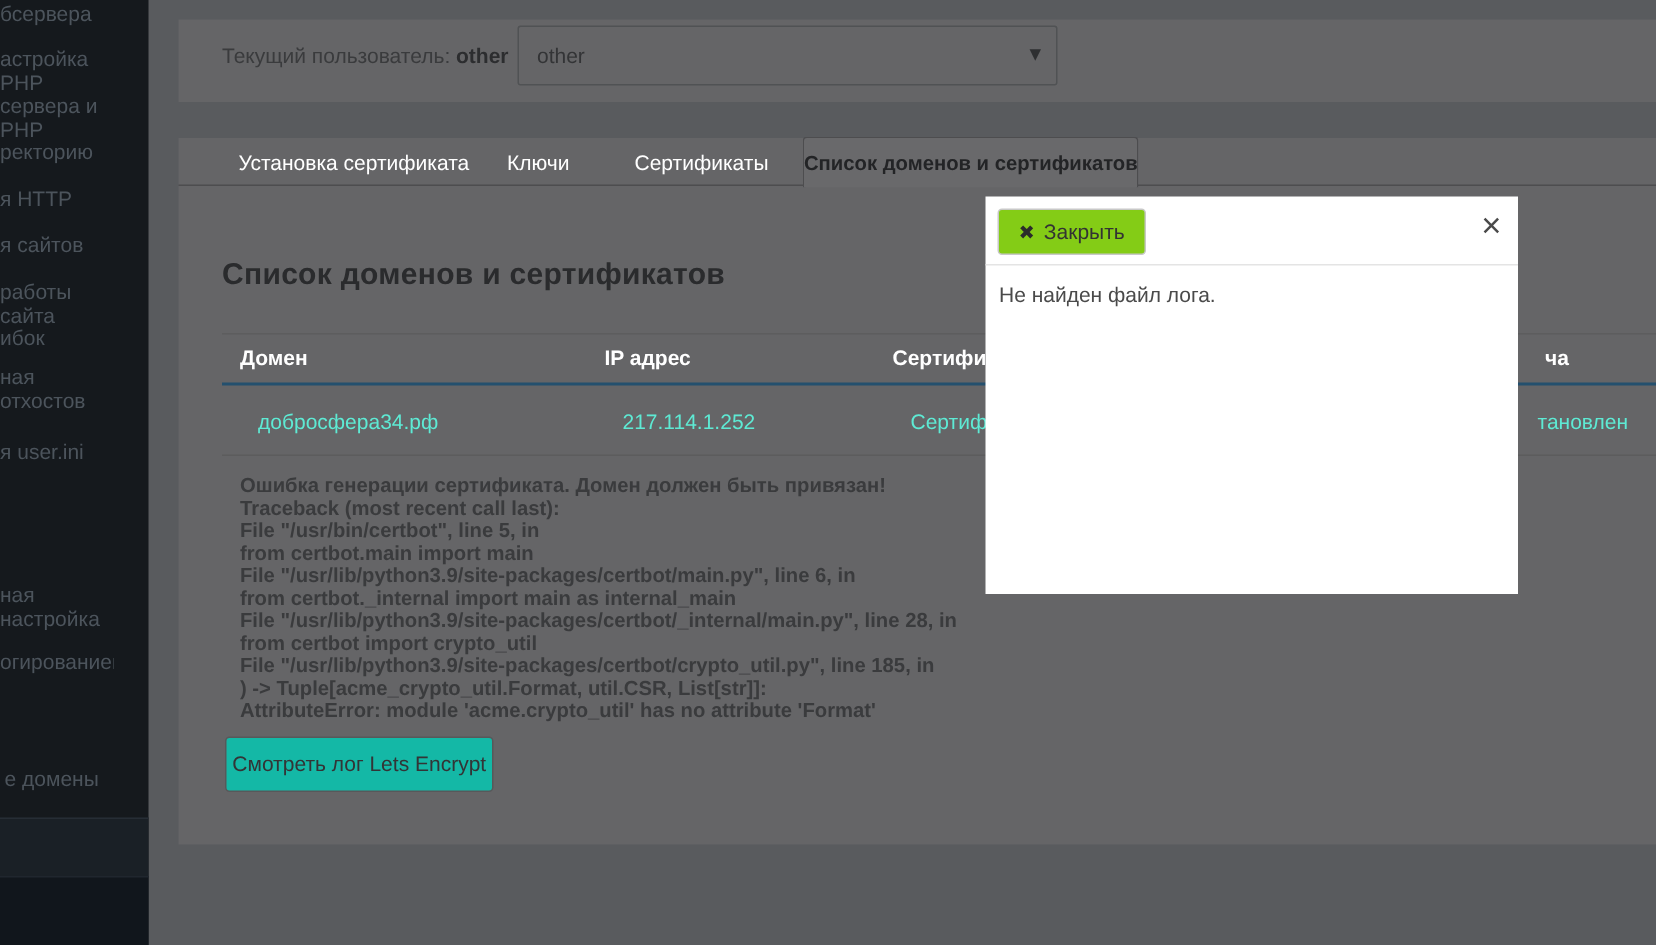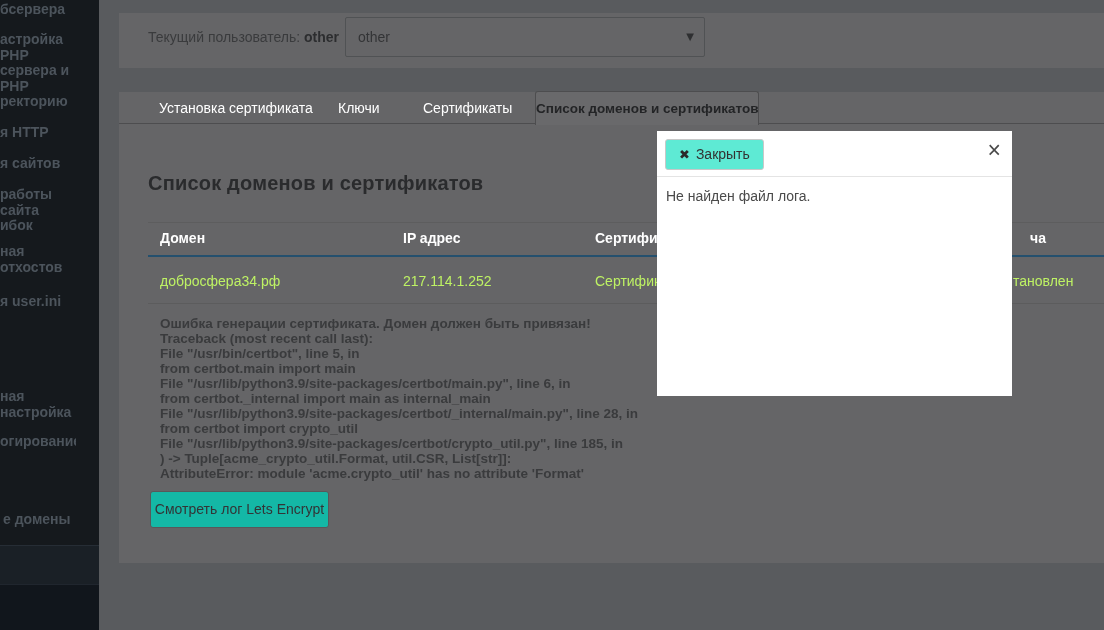--- a/index.html
+++ b/index.html
@@ -12,21 +12,21 @@
   }
 
   
   .sidebar {
     position:absolute; left:0; top:0; width:99px; height:630px;
     background:var(--sidebar-bg,#15191d);
   }
   .sb-item {
     position:absolute; left:0; width:76px;
     font-size:14px; line-height:16px; color:#4c545c;
-    white-space:pre-line; overflow:hidden; cursor:pointer;font-weight:bold;
+    white-space:pre-line; overflow:hidden; cursor:pointer;
   }
   .sb-band1 { position:absolute; left:0; top:545px; width:99px; height:39px;
     background:#1a2026; border-top:1px solid #262d35; }
   .sb-band2 { position:absolute; left:0; top:584px; width:99px; height:46px;
     background:#11161c; border-top:1px solid #20262e; }
 
   
   .card { position:absolute; background:var(--card-bg,#656567); }
   .card1 { left:119px; top:13px; width:985px; height:55px; }
   .card2 { left:119px; top:92px; width:985px; height:471px; }
@@ -56,41 +56,41 @@
     text-align:center; line-height:33px; cursor:pointer; white-space:nowrap;
   }
 
   
   .page-title { position:absolute; left:29px; top:80px; font-size:20px; font-weight:bold; color:#2a2b2d; letter-spacing:.2px; }
 
   .t-topline  { position:absolute; left:29px; top:130px; width:956px; border-top:1px solid #5d5d5e; }
   .t-blueline { position:absolute; left:29px; top:163px; width:956px; height:2px; background:var(--accent-line,#24506e); }
   .t-rowline  { position:absolute; left:29px; top:211px; width:956px; border-top:1px solid #5c5c5d; }
   .th { position:absolute; top:138px; font-size:14px; line-height:16px; font-weight:bold; color:#ffffff; white-space:nowrap; }
-  .td { position:absolute; top:181px; font-size:14px; line-height:16px; color:#bef264; white-space:nowrap; }
+  .td { position:absolute; top:181px; font-size:14px; line-height:16px; color:#5eead4; white-space:nowrap;margin-left:12px; }
 
   .err { position:absolute; left:41px; top:224px; font-size:13.5px; line-height:15px; color:#3a3b3d;font-weight:bold; }
   .err div { white-space:nowrap; }
 
   .log-btn {
     position:absolute; left:31px; top:399px; width:179px; height:37px;
     border:1px solid #58585a; border-radius:3px; background:#14b8a6;
     font-size:14px; color:#333436; text-align:center; line-height:35px; cursor:pointer;
     font-family:"Liberation Sans","DejaVu Sans",sans-serif;
   }
 
   
   .modal {
     position:absolute; left:657px; top:131px; width:355px; height:265px;
     background:var(--modal-bg,#ffffff); z-index:20;
   }
   .modal-header { position:absolute; left:0; top:0; width:355px; height:46px; border-bottom:1px solid #e4e4e4; }
   .modal-close-btn {
     position:absolute; left:8px; top:8px; height:31px; padding:0 13px;
-    border:1px solid #c8c8c8; border-radius:3px; background:#5eead4;
+    border:1px solid #c8c8c8; border-radius:3px; background:#84cc16;
     font-size:14px; color:#333; line-height:29px; cursor:pointer; white-space:nowrap;
     font-family:"Liberation Sans","DejaVu Sans",sans-serif;
     text-align:right;
   }
   .modal-close-btn .x { font-family:"DejaVu Sans",sans-serif; font-size:13px; margin-right:6px; color:#2b2b2b; }
   .modal-x {
     position:absolute; right:11px; top:8px; font-size:23px; line-height:23px;
     color:#4a4a4a; cursor:pointer; font-weight:normal;
   }
   .modal-body-text { position:absolute; left:9px; top:57px; font-size:14px; color:#4a4a4a; }

